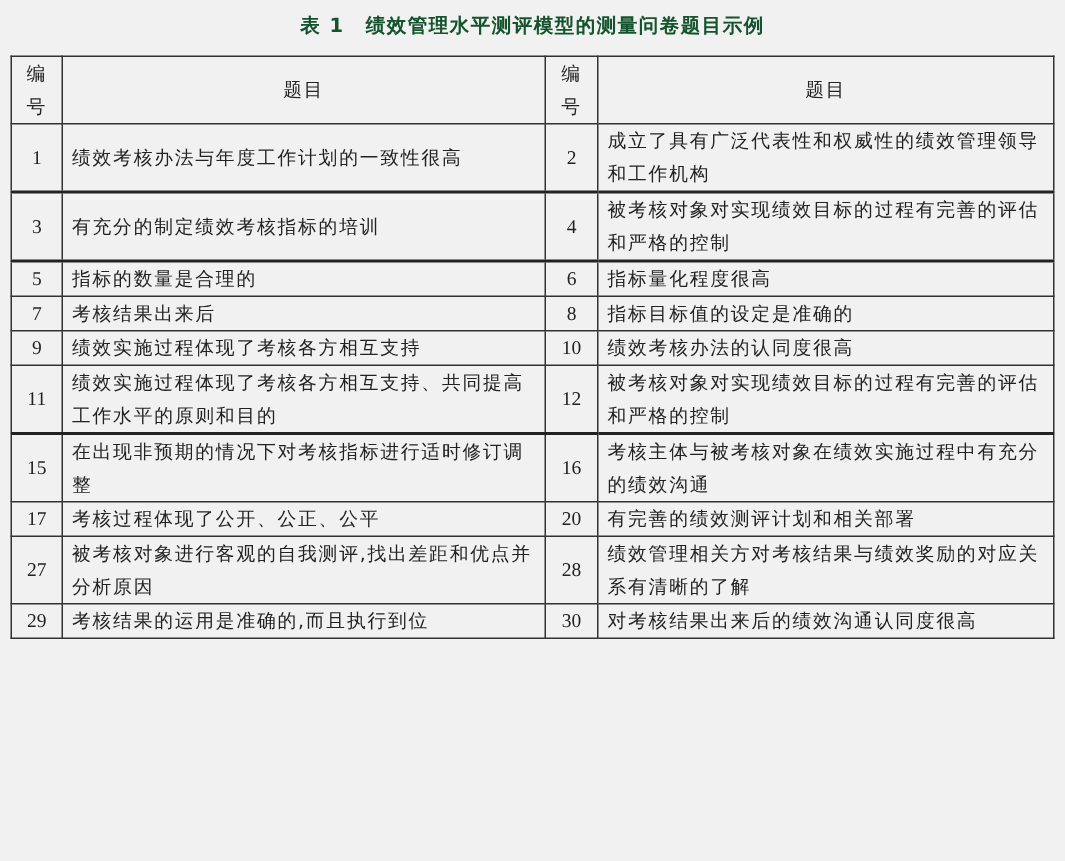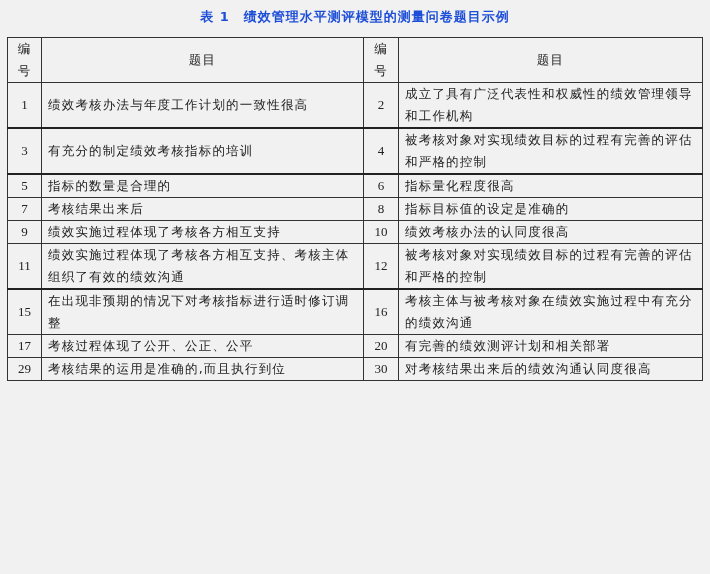--- a/index.html
+++ b/index.html
@@ -7,21 +7,21 @@
     width: 710px; height: 574px;
     background: #f1f1f1;
     font-family: "DejaVu Sans", "Liberation Sans", sans-serif;
     color: #222;
     position: relative;
     overflow: hidden;
   }
   .caption {
     position: absolute; left: 0; top: 8px; width: 710px;
     text-align: center; font-size: 13px; font-weight: bold; letter-spacing: 1px;
-    color: #1d4ed8;
+    color: #14532d;
   }
   table {
     position: absolute; left: 7px; top: 37px;
     width: 695px;
     border-collapse: collapse;
     table-layout: fixed;
     background: #f1f1f1;
     border: 1.5px solid #222;
   }
   td, th {
@@ -96,36 +96,42 @@
         <td>指标目标值的设定是准确的</td>
       </tr>
       <tr class="h-short">
         <td class="num">9</td>
         <td>绩效实施过程体现了考核各方相互支持</td>
         <td class="num sep">10</td>
         <td>绩效考核办法的认同度很高</td>
       </tr>
       <tr class="h-tall thick-bottom">
         <td class="num">11</td>
-        <td>绩效实施过程体现了考核各方相互支持、考核主体组织了有效的绩效沟通</td>
+        <td>绩效实施过程体现了考核各方相互支持、共同提高工作水平的原则和目的</td>
         <td class="num sep">12</td>
         <td>被考核对象对实现绩效目标的过程有完善的评估和严格的控制</td>
       </tr>
       <tr class="h-tall">
         <td class="num">15</td>
         <td>在出现非预期的情况下对考核指标进行适时修订调整</td>
         <td class="num sep">16</td>
         <td>考核主体与被考核对象在绩效实施过程中有充分的绩效沟通</td>
       </tr>
       <tr class="h-short">
         <td class="num">17</td>
         <td>考核过程体现了公开、公正、公平</td>
         <td class="num sep">20</td>
         <td>有完善的绩效测评计划和相关部署</td>
       </tr>
+      <tr class="h-tall">
+        <td class="num">27</td>
+        <td>被考核对象进行客观的自我测评,找出差距和优点并分析原因</td>
+        <td class="num sep">28</td>
+        <td>绩效管理相关方对考核结果与绩效奖励的对应关系有清晰的了解</td>
+      </tr>
       <tr class="h-short">
         <td class="num">29</td>
         <td>考核结果的运用是准确的,而且执行到位</td>
         <td class="num sep">30</td>
         <td>对考核结果出来后的绩效沟通认同度很高</td>
       </tr>
     </tbody>
 </table>
 
 </body></html>

